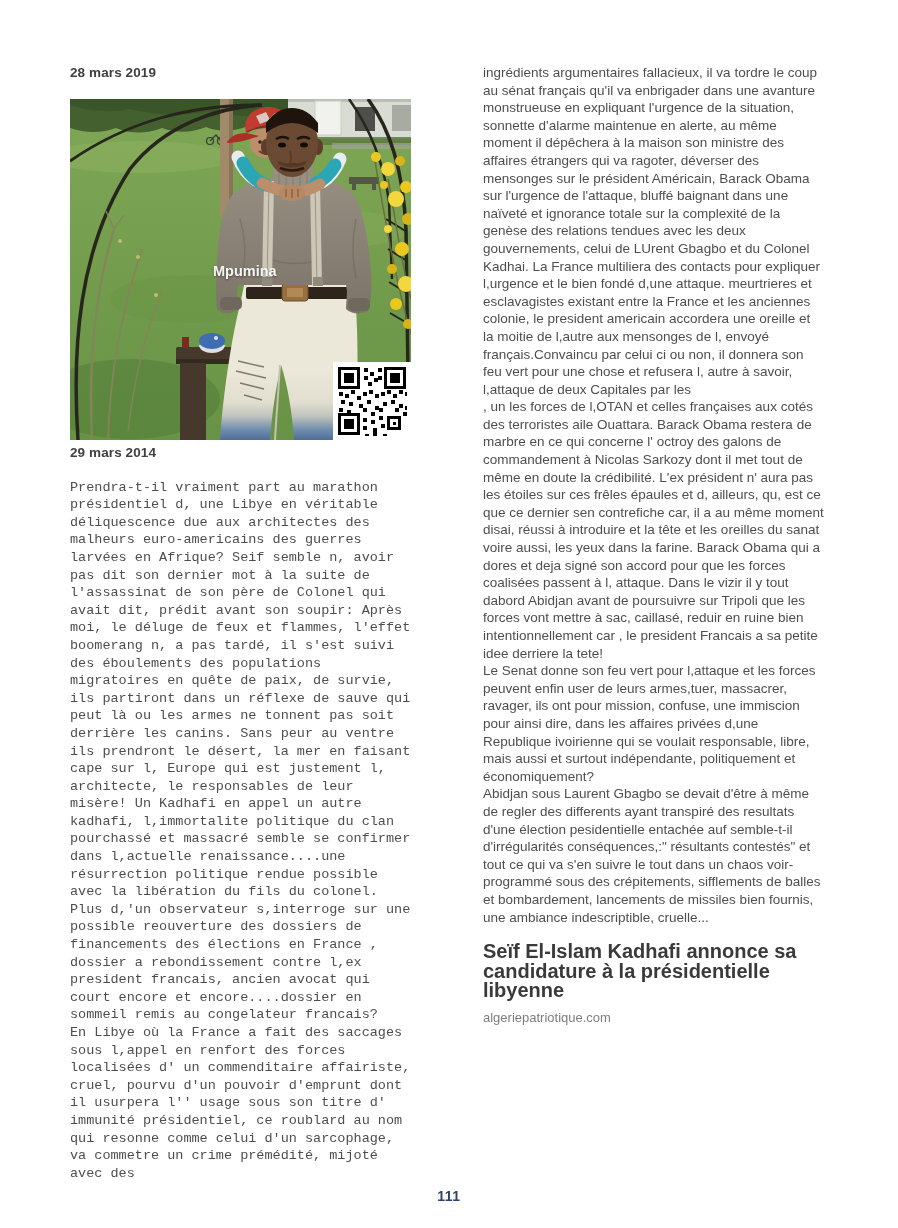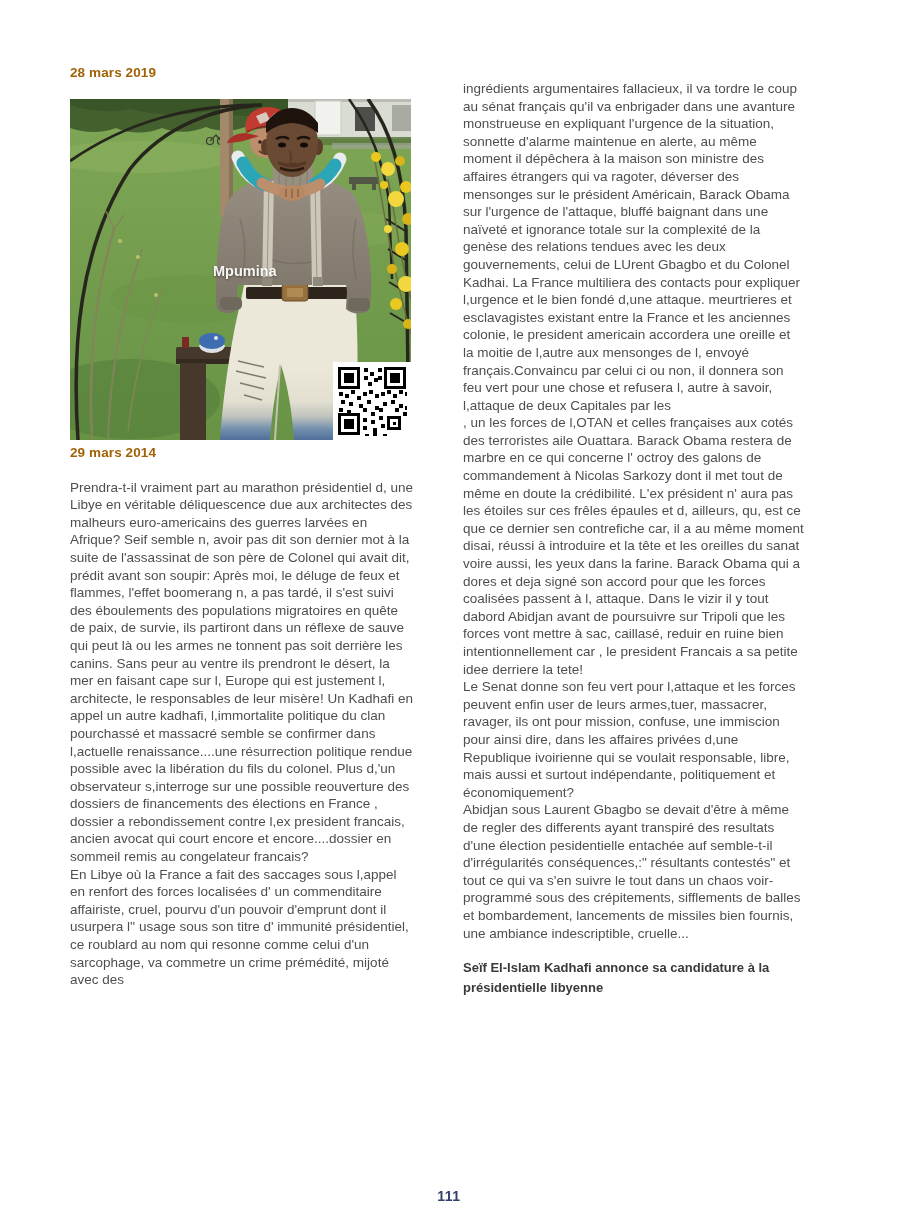--- a/index.html
+++ b/index.html
@@ -1,35 +1,35 @@
 <!DOCTYPE html>
 <html><head>
 <meta charset="utf-8">
 <style>
   html,body{margin:0;padding:0;background:#ffffff;}
   .page{
     position:relative;width:898px;height:1228px;background:#ffffff;overflow:hidden;
     font-family:"Liberation Sans","DejaVu Sans",sans-serif;
   }
   .col-left{position:absolute;left:70px;top:64px;width:345px;}
-  .col-right{position:absolute;left:463px;top:64px;width:341px;margin-top:16px;}
-  h3.date{font-size:13.5px;font-weight:bold;color:#a16207;margin:0;line-height:17px;letter-spacing:.1px;}
+  .col-right{position:absolute;left:483px;top:64px;width:341px;}
+  h3.date{font-size:13.5px;font-weight:bold;color:#404040;margin:0;line-height:17px;letter-spacing:.1px;}
   .photo-wrap{margin:18px 0 0 0;width:341px;height:283px;padding:0;}
   .photo-wrap svg{display:block;}
   hr.divider{margin:46px 0 0 0;border:0;border-top:1px solid #c9c9c9;width:341px;}
   h3.date2{margin-top:15px;}
   p.body-text{
     font-size:13.5px;line-height:17.6px;color:#4e4e4e;margin:0;
     white-space:pre-line;text-align:left;
   }
   p.p1{margin-top:11px;}
-  p.p2{margin-top:17.6px;}
+  p.p2{margin-top:17.6px;font-family:Liberation Mono, monospace;}
   p.closing{margin-top:17.6px;}
   h2.headline{
-    margin:16px 0 0 0;font-size:13px;line-height:19.5px;font-weight:bold;color:#3a3a3a;
+    margin:16px 0 0 0;font-size:20px;line-height:19.5px;font-weight:bold;color:#3a3a3a;
   }
   .source{margin-top:9px;font-size:13px;color:#7e7e7e;}
   .page-number{
     position:absolute;left:0;right:0;top:1188px;text-align:center;
     font-size:14px;font-weight:bold;color:#334069;letter-spacing:.5px;
   }
 </style>
 </head>
 <body>
 
@@ -250,16 +250,17 @@
     <p class="body-text p2">Prendra-t-il vraiment part au marathon présidentiel d, une Libye en véritable déliquescence due aux architectes des malheurs euro-americains des guerres larvées en Afrique? Seif semble n, avoir pas dit son dernier mot à la suite de l'assassinat de son père de Colonel qui avait dit, prédit avant son soupir: Après moi, le déluge de feux et flammes, l'effet boomerang n, a pas tardé, il s'est suivi des éboulements des populations migratoires en quête de paix, de survie, ils partiront dans un réflexe de sauve qui peut là ou les armes ne tonnent pas soit derrière les canins. Sans peur au ventre ils prendront le désert, la mer en faisant cape sur l, Europe qui est justement l, architecte, le responsables de leur misère! Un Kadhafi en appel un autre kadhafi, l,immortalite politique du clan pourchassé et massacré semble se confirmer dans l,actuelle renaissance....une résurrection politique rendue possible avec la libération du fils du colonel. Plus d,'un observateur s,interroge sur une possible reouverture des dossiers de financements des élections en France , dossier a rebondissement contre l,ex president francais, ancien avocat qui court encore et encore....dossier en sommeil remis au congelateur francais?
 En Libye où la France a fait des saccages sous l,appel en renfort des forces localisées d' un commenditaire affairiste, cruel, pourvu d'un pouvoir d'emprunt dont il usurpera l'' usage sous son titre d' immunité présidentiel, ce roublard au nom qui resonne comme celui d'un sarcophage, va commetre un crime prémédité, mijoté avec des</p>
   </div>
 
   <div class="col-right">
     <p class="body-text">ingrédients argumentaires fallacieux, il va tordre le coup au sénat français qu'il va enbrigader dans une avanture monstrueuse en expliquant l'urgence de la situation, sonnette d'alarme maintenue en alerte, au même moment il dépêchera à la maison son ministre des affaires étrangers qui va ragoter, déverser des mensonges sur le président Américain, Barack Obama sur l'urgence de l'attaque, bluffé baignant dans une naïveté et ignorance totale sur la complexité de la genèse des relations tendues avec les deux gouvernements, celui de LUrent Gbagbo et du Colonel Kadhai. La France multiliera des contacts pour expliquer l,urgence et le bien fondé d,une attaque. meurtrieres et esclavagistes existant entre la France et les anciennes colonie, le president americain accordera une oreille et la moitie de l,autre aux mensonges de l, envoyé français.Convaincu par celui ci ou non, il donnera son feu vert pour une chose et refusera l, autre à savoir, l,attaque de deux Capitales par les
 , un les forces de l,OTAN et celles françaises aux cotés des terroristes aile Ouattara. Barack Obama restera de marbre en ce qui concerne l' octroy des galons de commandement à Nicolas Sarkozy dont il met tout de même en doute la crédibilité. L'ex président n' aura pas les étoiles sur ces frêles épaules et d, ailleurs, qu, est ce que ce dernier sen contrefiche car, il a au même moment disai, réussi à introduire et la tête et les oreilles du sanat voire aussi, les yeux dans la farine. Barack Obama qui a dores et deja signé son accord pour que les forces coalisées passent à l, attaque. Dans le vizir il y tout dabord Abidjan avant de poursuivre sur Tripoli que les forces vont mettre à sac, caillasé, reduir en ruine bien intentionnellement car , le president Francais a sa petite idee derriere la tete!
 Le Senat donne son feu vert pour l,attaque et les forces peuvent enfin user de leurs armes,tuer, massacrer, ravager, ils ont pour mission, confuse, une immiscion pour ainsi dire, dans les affaires privées d,une Republique ivoirienne qui se voulait responsable, libre, mais aussi et surtout indépendante, politiquement et économiquement?
 Abidjan sous Laurent Gbagbo se devait d'être à même de regler des differents ayant transpiré des resultats d'une élection pesidentielle entachée auf semble-t-il d'irrégularités conséquences,:" résultants contestés" et tout ce qui va s'en suivre le tout dans un chaos voir-programmé sous des crépitements, sifflements de balles et bombardement, lancements de missiles bien fournis, une ambiance indescriptible, cruelle...</p>
     <h2 class="headline">Seïf El-Islam Kadhafi annonce sa candidature à la présidentielle libyenne</h2>
+    <div class="source">algeriepatriotique.com</div>
   </div>
 
   <div class="page-number">111</div>
 </div>
 
 </body></html>

